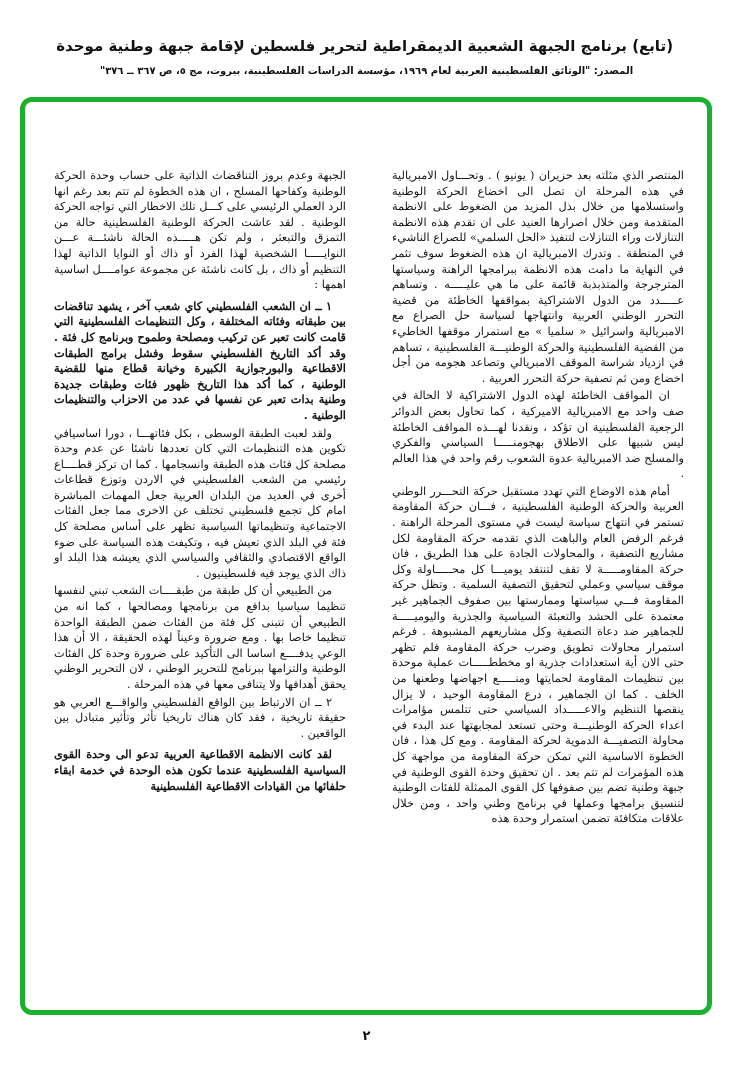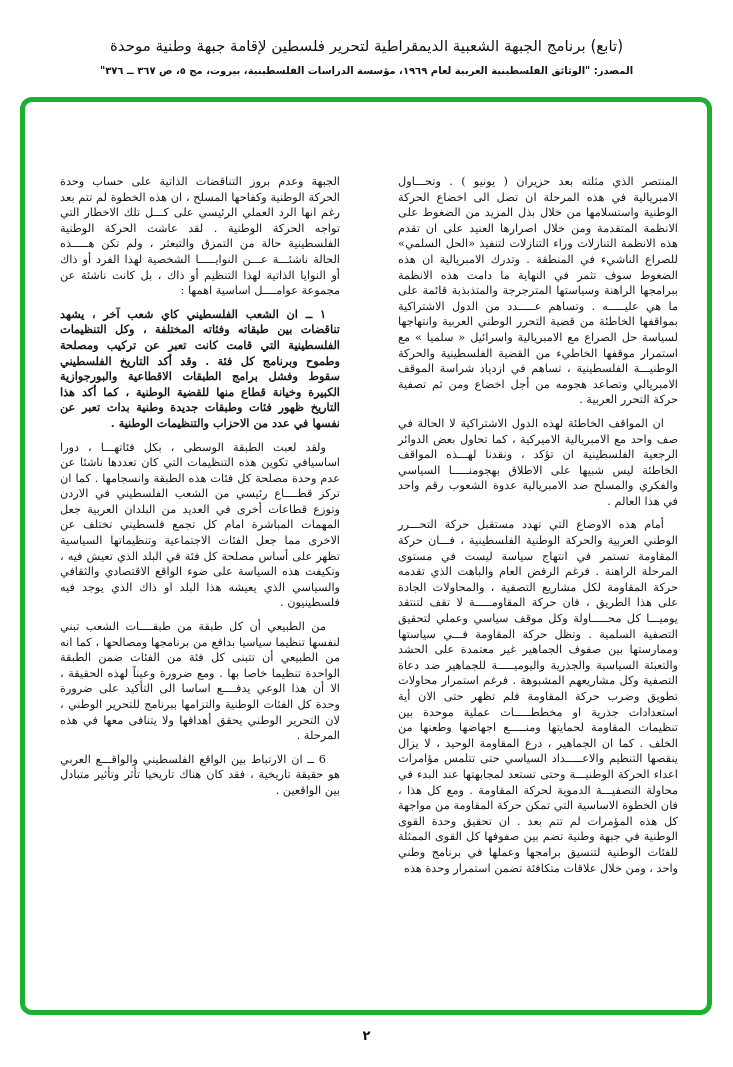--- a/index.html
+++ b/index.html
@@ -18,25 +18,26 @@
     .header {
       position: absolute;
       left: 60px;
       right: 60px;
       top: 36px;
       direction: rtl;
       text-align: center;
     }
     .doc-title {
       font-family: "DejaVu Sans", sans-serif;
-      font-weight: normal;
+      font-weight: bold;
       font-size: 15px;
       line-height: 20px;
       margin: 0;
       white-space: nowrap;
+      text-align: right;
     }
     .doc-source {
       font-family: "DejaVu Sans", sans-serif;
       font-weight: bold;
       font-size: 10px;
       line-height: 14px;
       margin-top: 8px;
       white-space: nowrap;
     }
     .frame {
@@ -62,21 +63,21 @@
     .column {
       width: 296px;
       font-family: "DejaVu Serif", serif;
       font-size: 11.3px;
       line-height: 15.6px;
       text-align: justify;
       text-align-last: right;
       color: #151515;
     }
     .column p {
-      margin: 8px;
+      margin: 2px;
       text-indent: 0;
     }
     .column p.indent {
       text-indent: 14px;
     }
     .column p.gap {
       margin-top: 6px;
       font-weight: bold;
     }
     .page-number {
@@ -104,17 +105,18 @@
   <div class="column">
     <p>المنتصر الذي مثلته بعد حزيران ( يونيو ) . وتحـــاول الامبريالية في هذه المرحلة ان تصل الى اخضاع الحركة الوطنية واستسلامها من خلال بذل المزيد من الضغوط على الانظمة المتقدمة ومن خلال اصرارها العنيد على ان تقدم هذه الانظمة التنازلات وراء التنازلات لتنفيذ «الحل السلمي» للصراع الناشيء في المنطقة . وتدرك الامبريالية ان هذه الضغوط سوف تثمر في النهاية ما دامت هذه الانظمة ببرامجها الراهنة وسياستها المترجرجة والمتذبذبة قائمة على ما هي عليـــــه . وتساهم عـــــدد من الدول الاشتراكية بمواقفها الخاطئة من قضية التحرر الوطني العربية وانتهاجها لسياسة حل الصراع مع الامبريالية واسرائيل « سلميا » مع استمرار موقفها الخاطيء من القضية الفلسطينية والحركة الوطنيـــة الفلسطينية ، تساهم في ازدياد شراسة الموقف الامبريالي وتصاعد هجومه من أجل اخضاع ومن ثم تصفية حركة التحرر العربية .</p>
     <p class="indent">ان المواقف الخاطئة لهذه الدول الاشتراكية لا الحالة في صف واحد مع الامبريالية الاميركية ، كما تحاول بعض الدوائر الرجعية الفلسطينية ان تؤكد ، ونقدنا لهـــذه المواقف الخاطئة ليس شبيها على الاطلاق بهجومنـــــا السياسي والفكري والمسلح ضد الامبريالية عدوة الشعوب رقم واحد في هذا العالم .</p>
     <p class="indent">أمام هذه الاوضاع التي تهدد مستقبل حركة التحـــرر الوطني العربية والحركة الوطنية الفلسطينية ، فـــان حركة المقاومة تستمر في انتهاج سياسة ليست في مستوى المرحلة الراهنة . فرغم الرفض العام والباهت الذي تقدمه حركة المقاومة لكل مشاريع التصفية ، والمحاولات الجادة على هذا الطريق ، فان حركة المقاومـــــة لا تقف لتنتقد يوميـــا كل محـــــاولة وكل موقف سياسي وعملي لتحقيق التصفية السلمية . وتظل حركة المقاومة فـــي سياستها وممارستها بين صفوف الجماهير غير معتمدة على الحشد والتعبئة السياسية والجذرية واليوميـــــة للجماهير ضد دعاة التصفية وكل مشاريعهم المشبوهة . فرغم استمرار محاولات تطويق وضرب حركة المقاومة فلم تظهر حتى الان أية استعدادات جذرية او مخططـــــات عملية موحدة بين تنظيمات المقاومة لحمايتها ومنـــــع اجهاضها وطعنها من الخلف . كما ان الجماهير ، درع المقاومة الوحيد ، لا يزال ينقصها التنظيم والاعـــــداد السياسي حتى تتلمس مؤامرات اعداء الحركة الوطنيـــة وحتى تستعد لمجابهتها عند البدء في محاولة التصفيـــة الدموية لحركة المقاومة . ومع كل هذا ، فان الخطوة الاساسية التي تمكن حركة المقاومة من مواجهة كل هذه المؤمرات لم تتم بعد . ان تحقيق وحدة القوى الوطنية في جبهة وطنية تضم بين صفوفها كل القوى الممثلة للفئات الوطنية لتنسيق برامجها وعملها في برنامج وطني واحد ، ومن خلال علاقات متكافئة تضمن استمرار وحدة هذه</p>
   </div>
   <div class="column">
     <p>الجبهة وعدم بروز التناقضات الذاتية على حساب وحدة الحركة الوطنية وكفاحها المسلح ، ان هذه الخطوة لم تتم بعد رغم انها الرد العملي الرئيسي على كـــل تلك الاخطار التي تواجه الحركة الوطنية . لقد عاشت الحركة الوطنية الفلسطينية حالة من التمزق والتبعثر ، ولم تكن هـــــذه الحالة ناشئـــة عـــن النوايـــــا الشخصية لهذا الفرد أو ذاك أو النوايا الذاتية لهذا التنظيم أو ذاك ، بل كانت ناشئة عن مجموعة عوامــــل اساسية اهمها :</p>
     <p class="indent gap">١ ــ ان الشعب الفلسطيني كاي شعب آخر ، يشهد تناقضات بين طبقاته وفئاته المختلفة ، وكل التنظيمات الفلسطينية التي قامت كانت تعبر عن تركيب ومصلحة وطموح وبرنامج كل فئة . وقد أكد التاريخ الفلسطيني سقوط وفشل برامج الطبقات الاقطاعية والبورجوازية الكبيرة وخيانة قطاع منها للقضية الوطنية ، كما أكد هذا التاريخ ظهور فئات وطبقات جديدة وطنية بدات تعبر عن نفسها في عدد من الاحزاب والتنظيمات الوطنية .</p>
     <p class="indent">ولقد لعبت الطبقة الوسطى ، بكل فئاتهـــا ، دورا اساسيافي تكوين هذه التنظيمات التي كان تعددها ناشئا عن عدم وحدة مصلحة كل فئات هذه الطبقة وانسجامها . كما ان تركز قطــــاع رئيسي من الشعب الفلسطيني في الاردن وتوزع قطاعات أخرى في العديد من البلدان العربية جعل المهمات المباشرة امام كل تجمع فلسطيني تختلف عن الاخرى مما جعل الفئات الاجتماعية وتنظيماتها السياسية تظهر على أساس مصلحة كل فئة في البلد الذي تعيش فيه ، وتكيفت هذه السياسة على ضوء الواقع الاقتصادي والثقافي والسياسي الذي يعيشه هذا البلد او ذاك الذي يوجد فيه فلسطينيون .</p>
     <p class="indent">من الطبيعي أن كل طبقة من طبقــــات الشعب تبني لنفسها تنظيما سياسيا بدافع من برنامجها ومصالحها ، كما انه من الطبيعي أن تتبنى كل فئة من الفئات ضمن الطبقة الواحدة تنظيما خاصا بها . ومع ضرورة وعيناً لهذه الحقيقة ، الا أن هذا الوعي يدفــــع اساسا الى التأكيد على ضرورة وحدة كل الفئات الوطنية والتزامها ببرنامج للتحرير الوطني ، لان التحرير الوطني يحقق أهدافها ولا يتنافى معها في هذه المرحلة .</p>
-    <p class="indent">6 ــ ان الارتباط بين الواقع الفلسطيني والواقـــع العربي هو حقيقة تاريخية ، فقد كان هناك تاريخيا تأثر وتأثير متبادل بين الواقعين .</p>
+    <p class="indent">٢ ــ ان الارتباط بين الواقع الفلسطيني والواقـــع العربي هو حقيقة تاريخية ، فقد كان هناك تاريخيا تأثر وتأثير متبادل بين الواقعين .</p>
+    <p class="indent gap">لقد كانت الانظمة الاقطاعية العربية تدعو الى وحدة القوى السياسية الفلسطينية عندما تكون هذه الوحدة في خدمة ابقاء حلفائها من القيادات الاقطاعية الفلسطينية</p>
   </div>
 </div>
 
 <div class="page-number">٢</div>
 
 </body></html>

